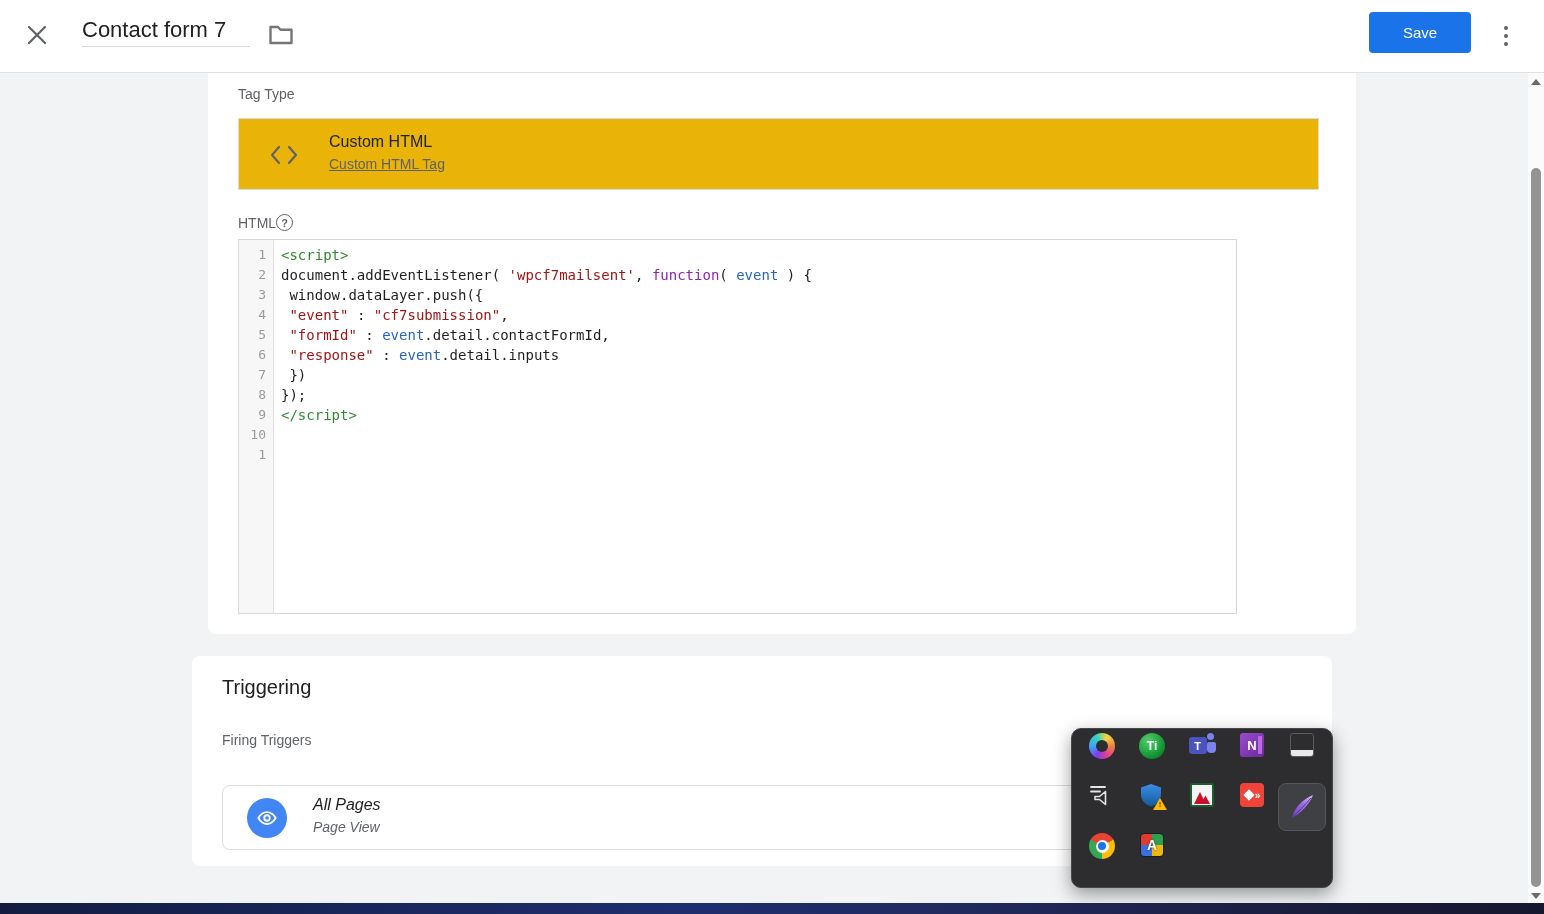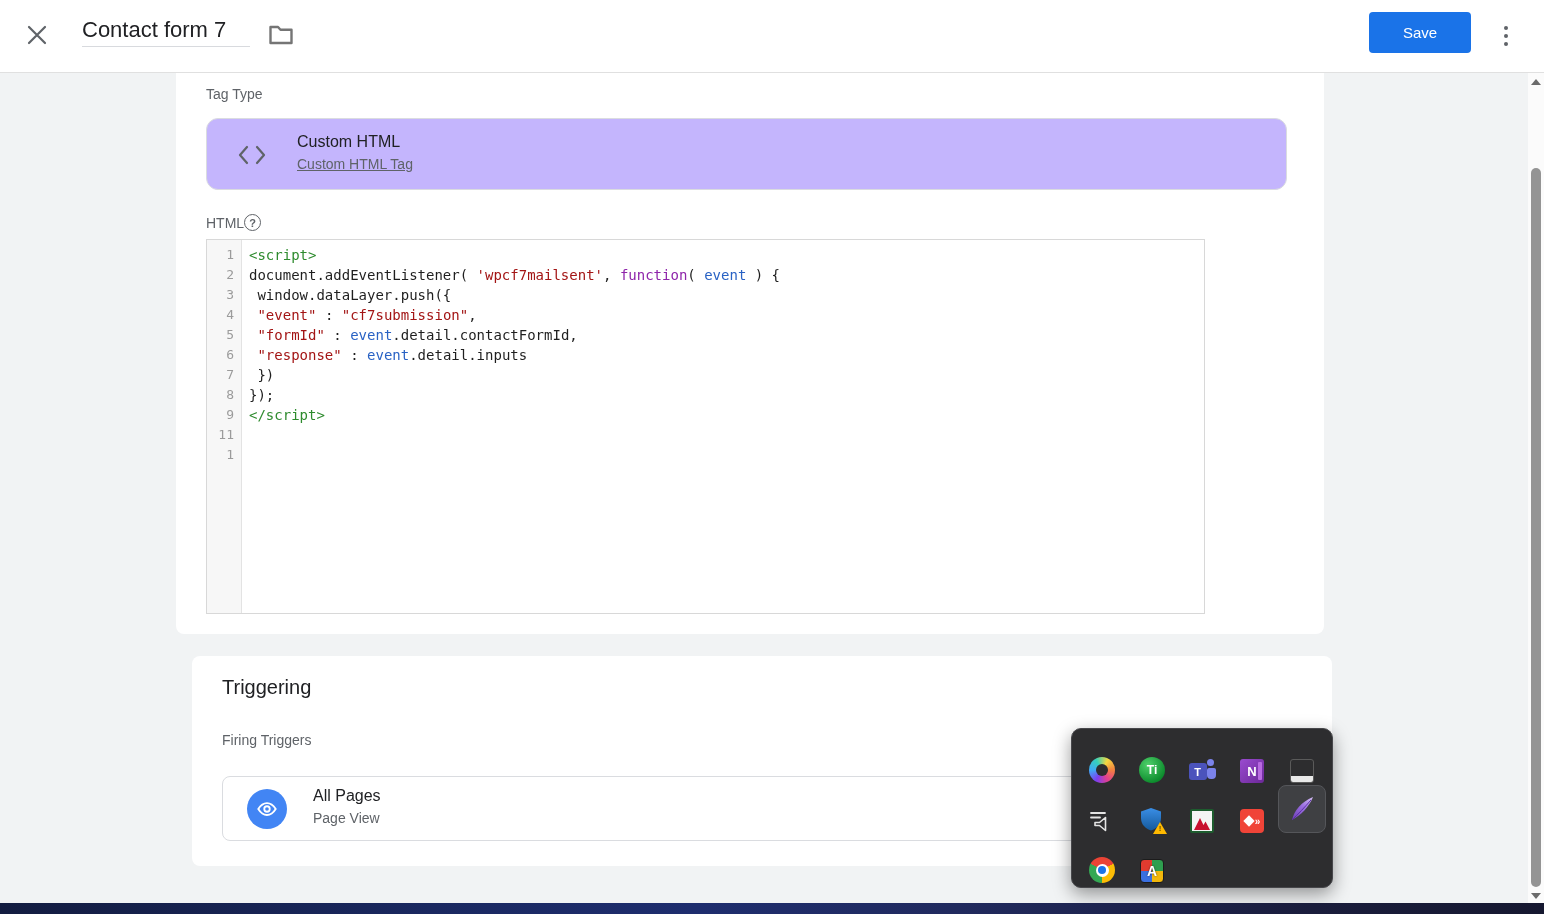--- a/index.html
+++ b/index.html
@@ -10,51 +10,51 @@
   .header { position:absolute; left:0; top:0; width:1544px; height:73px; background:#fff; border-bottom:1px solid #e0e0e0; z-index:5; }
   .close-btn { position:absolute; left:24px; top:22px; width:26px; height:26px; cursor:pointer; }
   .title-box { position:absolute; left:82px; top:17px; width:168px; padding-bottom:3px; border-bottom:1px solid #d8dade; font-size:22px; color:#202124; white-space:nowrap; }
   .folder-btn { position:absolute; left:268px; top:24px; width:28px; height:24px; cursor:pointer; }
   .save-btn { position:absolute; left:1369px; top:12px; width:102px; height:41px; background:#1a73e8; color:#fff; font-size:15px; font-weight:500; border:none; border-radius:4px; display:flex; align-items:center; justify-content:center; cursor:pointer; font-family:inherit; }
   .kebab { position:absolute; left:1497px; top:21px; width:18px; height:30px; display:flex; flex-direction:column; align-items:center; justify-content:center; gap:4px; cursor:pointer; }
   .kebab i { width:4px; height:4px; border-radius:50%; background:#5f6368; }
 
   
   .card { position:absolute; background:#fff; }
-  .card-tag { left:176px; top:73px; width:1148px; height:561px; border-radius:0 0 8px 8px; }
+  .card-tag { left:208px; top:73px; width:1148px; height:561px; border-radius:0 0 8px 8px; }
   .card-trigger { left:192px; top:656px; width:1140px; height:210px; border-radius:8px; }
 
   .sec-label { font-size:14px; color:#5f6368; }
   .tagtype-label { position:absolute; left:30px; top:13px; }
-  .tagtype-select { position:absolute; left:30px; top:45px; width:1081px; height:72px; border:1px solid #dadce0; border-radius:12px; cursor:pointer; background:#c4b5fd; }
+  .tagtype-select { position:absolute; left:30px; top:45px; width:1081px; height:72px; border:1px solid #dadce0; border-radius:0; cursor:pointer; background:#eab308; }
   .brackets-ic { position:absolute; left:30px; top:24px; }
   .tagtype-name { position:absolute; left:90px; top:14px; font-size:16px; font-weight:500; color:#202124; }
   .tagtype-desc { position:absolute; left:90px; top:37px; font-size:14px; color:#5f6368;text-decoration:underline; }
 
   .html-row { position:absolute; left:30px; top:141px; display:flex; align-items:center; }
   .help-ic { width:17px; height:17px; border:1.5px solid #5f6368; border-radius:50%; color:#5f6368; font-size:11px; font-weight:bold; display:flex; align-items:center; justify-content:center; cursor:pointer; }
 
   
   .editor { position:absolute; left:30px; top:166px; width:999px; height:375px; border:1px solid #d8d8d8; display:flex; background:#fff; cursor:text; }
   .gutter { width:35px; background:#f7f7f7; border-right:1px solid #e3e3e3; padding:5px 7px 0 0; text-align:right; font-family:"DejaVu Sans Mono","Liberation Mono",monospace; font-size:13px; line-height:20px; color:#9b9b9b; }
   .code-area { flex:1; padding:5px 0 0 7px; font-family:"DejaVu Sans Mono","Liberation Mono",monospace; font-size:14px; line-height:20px; overflow:hidden; }
   .code-line { white-space:pre; min-height:20px; }
   .tok-d{color:#1f1f1f} .tok-g{color:#2e8b2e} .tok-s{color:#a31515} .tok-k{color:#8e24aa} .tok-v{color:#2962c4}
 
   
   .trig-heading { position:absolute; left:30px; top:20px; font-size:20px; color:#202124; }
   .trig-sub { position:absolute; left:30px; top:76px; }
-  .trigger-row { position:absolute; left:30px; top:120px; width:1081px; height:65px; border:1px solid #dadce0; border-radius:8px; cursor:pointer; background:#fff; }
+  .trigger-row { position:absolute; left:30px; top:129px; width:1081px; height:65px; border:1px solid #dadce0; border-radius:8px; cursor:pointer; background:#fff;font-style:italic; }
   .eye-badge { position:absolute; left:24px; top:12px; width:40px; height:40px; border-radius:50%; background:#4285f4; display:flex; align-items:center; justify-content:center; }
   .trig-name { position:absolute; left:90px; top:10px; font-size:16px; font-weight:500; color:#202124; }
   .trig-type { position:absolute; left:90px; top:33px; font-size:14px; color:#5f6368; }
 
   
   .dock { position:absolute; left:1071px; top:728px; width:262px; height:160px; background:#2d2d2f; border:1px solid #47474b; border-radius:10px; box-shadow:0 6px 18px rgba(0,0,0,.4); display:grid; grid-template-columns:repeat(5,50px); grid-template-rows:repeat(3,50px); padding:4px 5px; place-items:center; z-index:9; }
-  .dcell { width:50px; height:50px; display:flex; align-items:flex-end; justify-content:center; cursor:pointer; }
+  .dcell { width:50px; height:50px; display:flex; align-items:flex-start; justify-content:center; cursor:pointer; }
   .hover-cell { width:48px; height:48px; background:#3f4043; border:1px solid #55565a; border-radius:8px; display:flex; align-items:center; justify-content:center; }
 
   .ic-copilot { width:26px; height:26px; border-radius:50%; background:conic-gradient(from 210deg,#7a3ff2,#3fa9f5,#35d0ba,#f5d83f,#f2803f,#e23f8f,#7a3ff2); position:relative; }
   .ic-copilot::after { content:""; position:absolute; inset:7px; border-radius:50%; background:#2d2d2f; }
   .ic-ti { width:26px; height:26px; border-radius:50%; background:radial-gradient(circle at 35% 30%,#4ed06a,#0c8a2c 75%); color:#fff; font-weight:700; font-size:12px; display:flex; align-items:center; justify-content:center; }
   .ic-teams { width:27px; height:24px; position:relative; }
   .ic-teams .tm-sq { position:absolute; left:0; top:4px; width:18px; height:17px; background:#4b53bc; border-radius:3px; color:#fff; font-size:11px; font-weight:700; display:flex; align-items:center; justify-content:center; }
   .ic-teams .tm-p1 { position:absolute; right:2px; top:0; width:7px; height:7px; border-radius:50%; background:#7b83eb; }
   .ic-teams .tm-p2 { position:absolute; right:0; top:9px; width:9px; height:11px; border-radius:2px 2px 4px 4px; background:#7b83eb; }
   .ic-onenote { width:24px; height:24px; border-radius:3px; background:linear-gradient(135deg,#9a4bd0,#6c2899); position:relative; color:#fff; font-size:13px; font-weight:700; display:flex; align-items:center; justify-content:center; }
@@ -125,21 +125,21 @@
       <div class="gutter">
           <div>1</div>
           <div>2</div>
           <div>3</div>
           <div>4</div>
           <div>5</div>
           <div>6</div>
           <div>7</div>
           <div>8</div>
           <div>9</div>
-          <div>11</div>
+          <div>10</div>
           <div>1</div>
         </div>
       <div class="code-area">
           <div class="code-line"><span class="tok-g">&lt;script&gt;</span></div>
           <div class="code-line"><span class="tok-d">document.addEventListener( </span><span class="tok-s">'wpcf7mailsent'</span><span class="tok-d">, </span><span class="tok-k">function</span><span class="tok-d">( </span><span class="tok-v">event</span><span class="tok-d"> ) {</span></div>
           <div class="code-line"><span class="tok-d"> window.dataLayer.push({</span></div>
           <div class="code-line"><span class="tok-d"> </span><span class="tok-s">"event"</span><span class="tok-d"> : </span><span class="tok-s">"cf7submission"</span><span class="tok-d">,</span></div>
           <div class="code-line"><span class="tok-d"> </span><span class="tok-s">"formId"</span><span class="tok-d"> : </span><span class="tok-v">event</span><span class="tok-d">.detail.contactFormId,</span></div>
           <div class="code-line"><span class="tok-d"> </span><span class="tok-s">"response"</span><span class="tok-d"> : </span><span class="tok-v">event</span><span class="tok-d">.detail.inputs</span></div>
           <div class="code-line"><span class="tok-d"> })</span></div>

